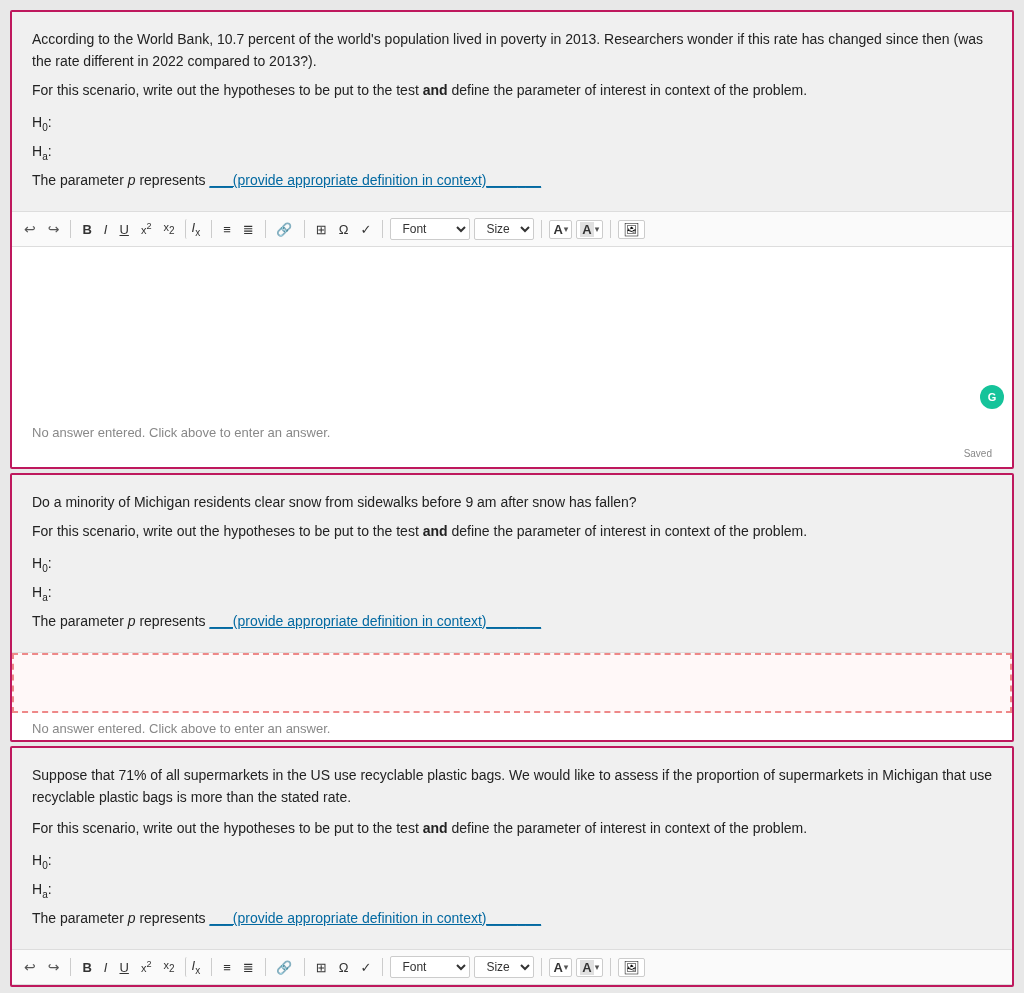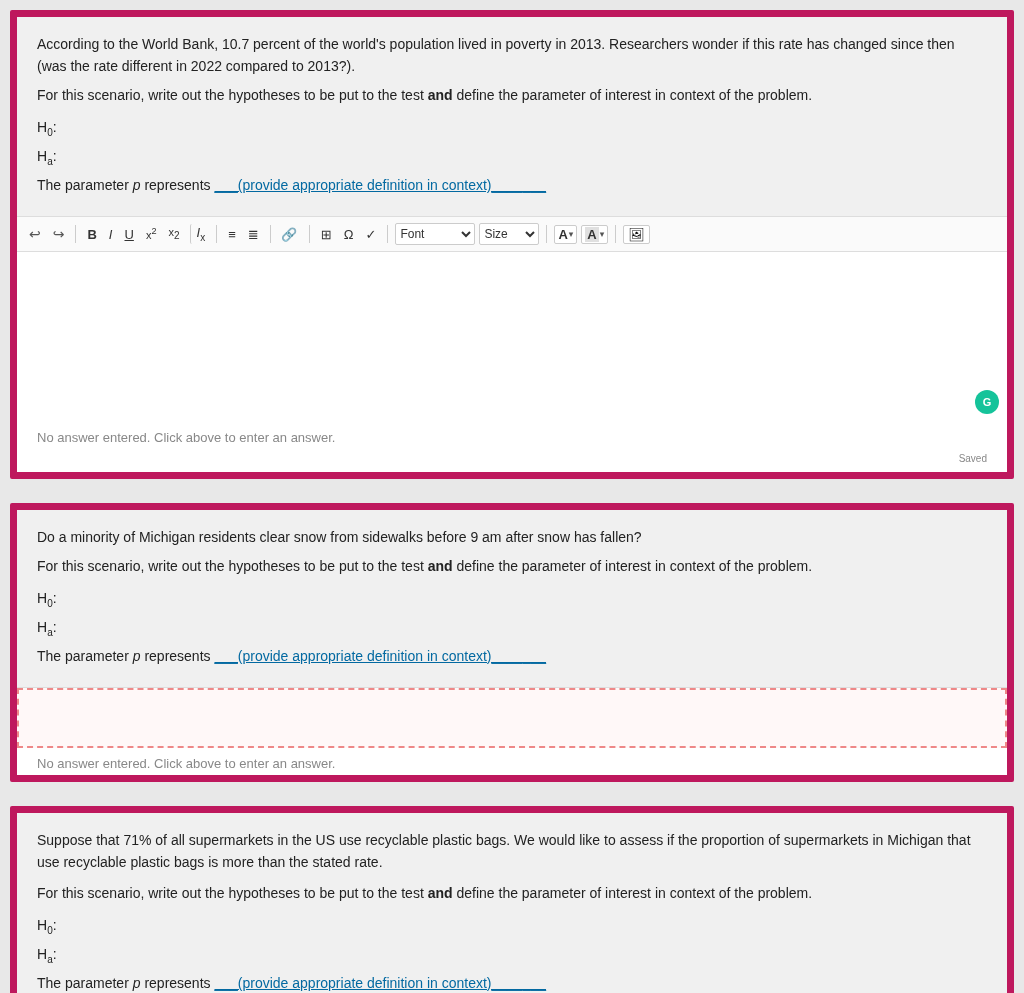--- a/index.html
+++ b/index.html
@@ -5,22 +5,22 @@
     * { box-sizing: border-box; margin: 0; padding: 0; }
     body {
       font-family: Arial, sans-serif;
       font-size: 14px;
       background: #e8e8e8;
       padding: 10px;
       color: #222;
     }
     .question-block {
       background: #fff;
-      border: 7px solid #be185d;
-      margin-bottom: 24px;
+      border: 2px solid #be185d;
+      margin-bottom: 4px;
       border-radius: 2px;
     }
     .question-prompt {
       background: #f0f0f0;
       padding: 16px 20px;
       border-bottom: 1px solid #ddd;
       line-height: 1.6;
     }
     .question-prompt p {
       margin-bottom: 6px;
@@ -66,21 +66,21 @@
     .toolbar-separator {
       width: 1px;
       height: 18px;
       background: #ccc;
       margin: 0 3px;
     }
     .toolbar-select {
       border: 1px solid #ccc;
       background: #fff;
       font-size: 12px;
-      padding: 2px 0;
+      padding: 2px 7px;
       border-radius: 2px;
       cursor: pointer;
       color: #333;
     }
     .font-select { width: 80px; }
     .size-select { width: 60px; }
     .editor-content {
       min-height: 160px;
       padding: 8px 12px;
       position: relative;

